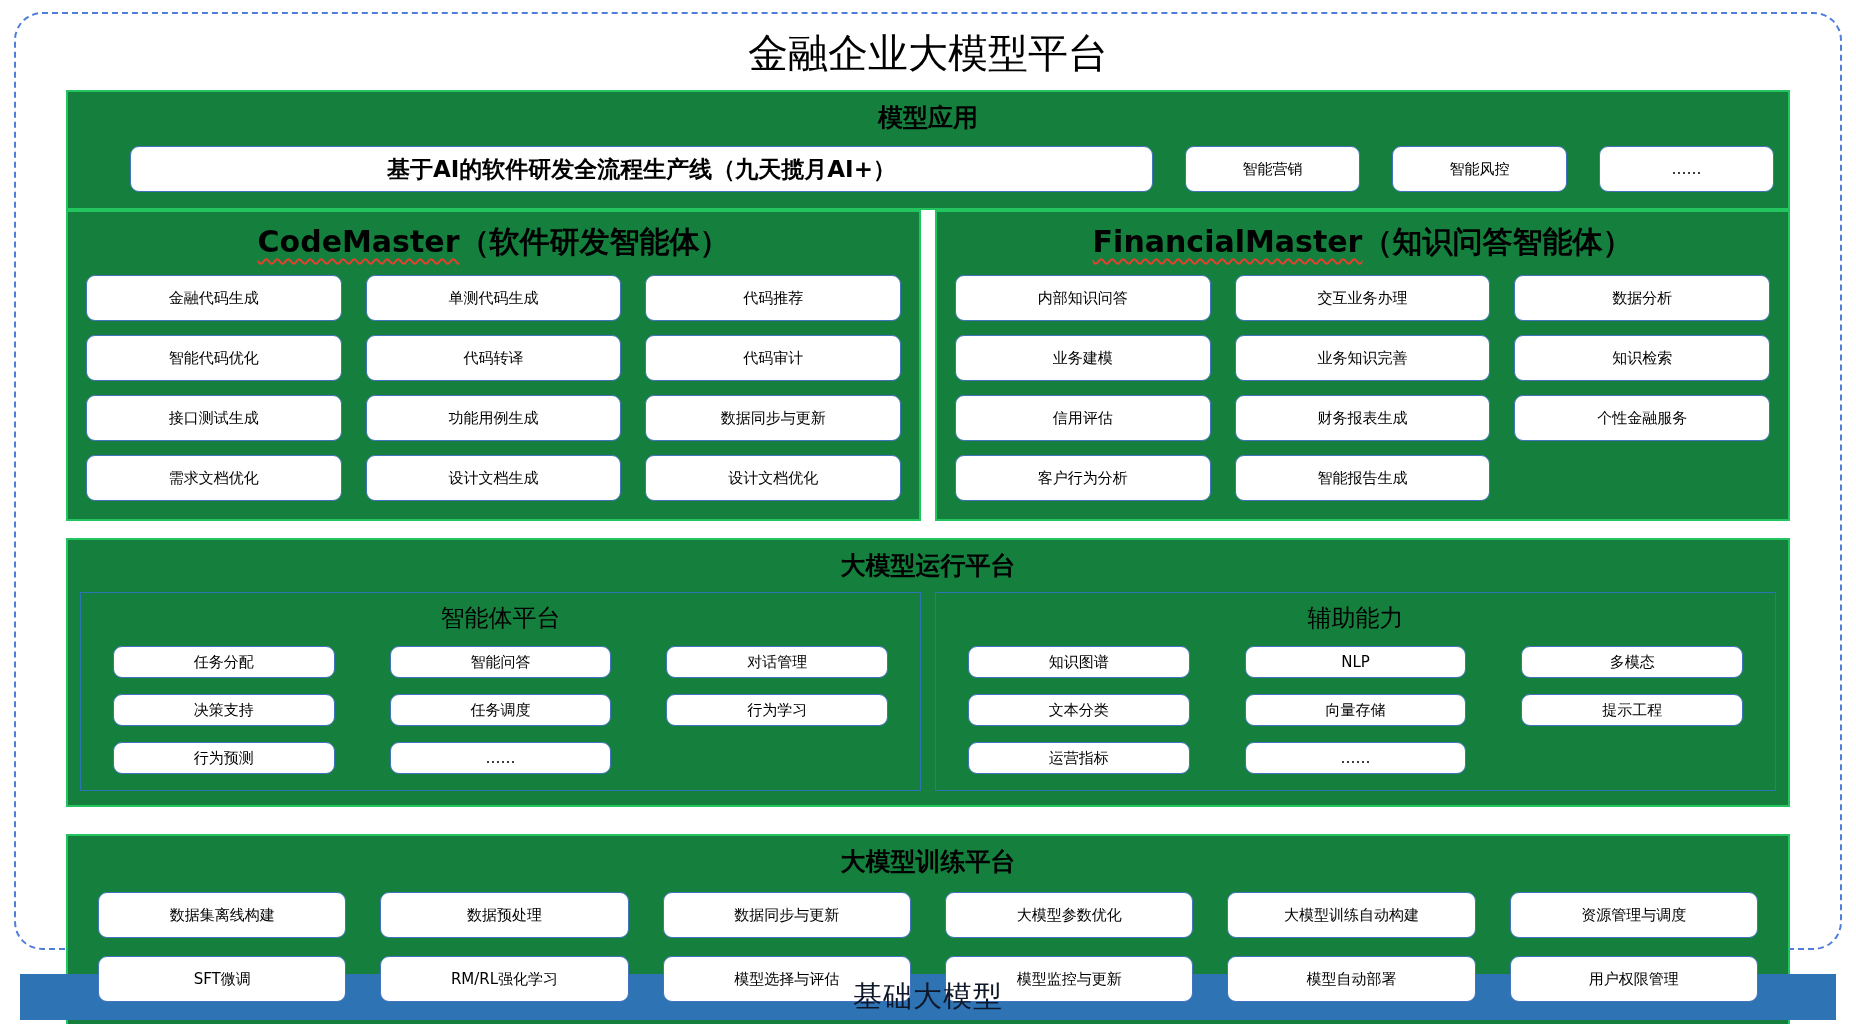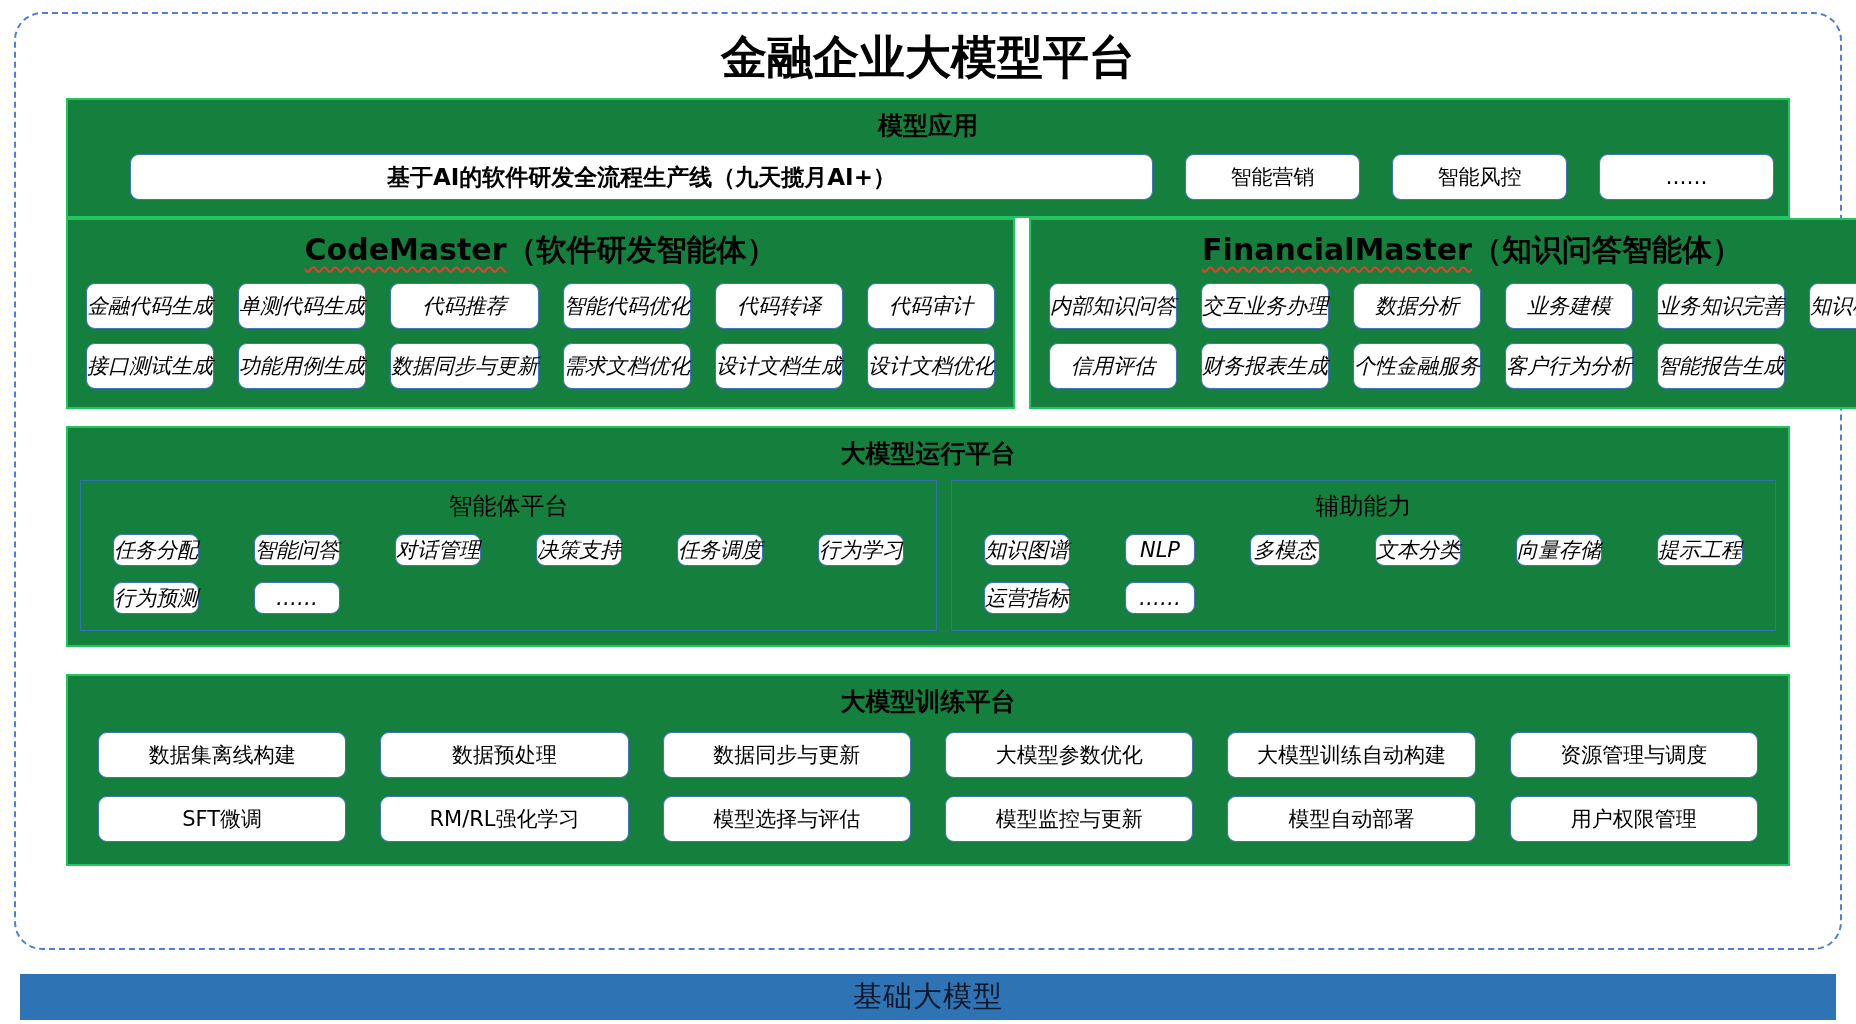--- a/index.html
+++ b/index.html
@@ -12,22 +12,22 @@
     box-sizing:border-box;
     margin:12px 14px 0 14px;
     height:938px;
     border:2px dashed #4f7ed9;
     border-radius:28px;
     padding:8px 50px 0 50px;
   }
   .main-title{
     text-align:center;
     font-family:"DejaVu Serif","Liberation Serif",serif;
-    font-weight:bold;
-    font-size:46px;
+    font-weight:normal;
+    font-size:40px;
     line-height:1.35;
     margin:4px 0 10px 0;
   }
   .section{
     box-sizing:border-box;
     border:2px solid #22c55e;
     background:#15803d;
   }
   .sec-header{
     text-align:center;
@@ -43,21 +43,21 @@
     align-items:stretch;
     margin-left:48px;
   }
   .box-item{
     box-sizing:border-box;
     height:46px;
     border:1.5px solid #4273bf;
     border-radius:9px;
     background:#fff;
     display:flex;align-items:center;justify-content:center;
-    font-size:21px;
+    font-size:15px;
     white-space:nowrap;
   }
   .pipeline{flex:5.9;font-weight:bold;font-size:23px;}
   .app-item{flex:1;}
   
   .agents-row{display:flex;gap:14px;}
   .agent-card{flex:1;}
   .agent-header{
     text-align:center;
     font-weight:bold;
@@ -66,24 +66,23 @@
   }
   .wavy{
     text-decoration:underline;
     text-decoration-style:wavy;
     text-decoration-color:#f03b2e;
     text-decoration-thickness:2px;
     text-underline-offset:6px;
   }
   .grid4{
     display:grid;
-    grid-template-columns:repeat(6,1fr);
+    grid-template-columns:repeat(3,1fr);
     gap:14px 24px;
     padding:4px 18px 18px 18px;
-    font-style:italic;
   }
   
   .runtime{margin-top:17px;}
   .runtime-groups{display:flex;gap:14px;padding:10px 12px 14px 12px;}
   .group{
     flex:1;
     box-sizing:border-box;
     border:1.5px solid #2E74B5;
     padding-bottom:16px;
   }

